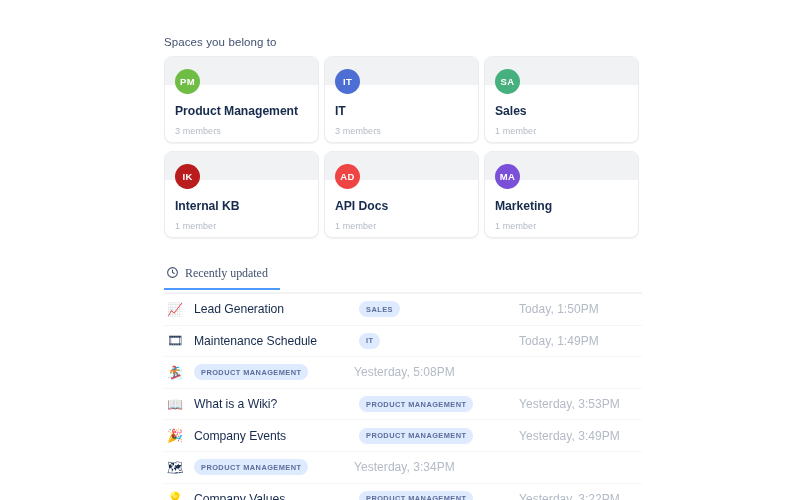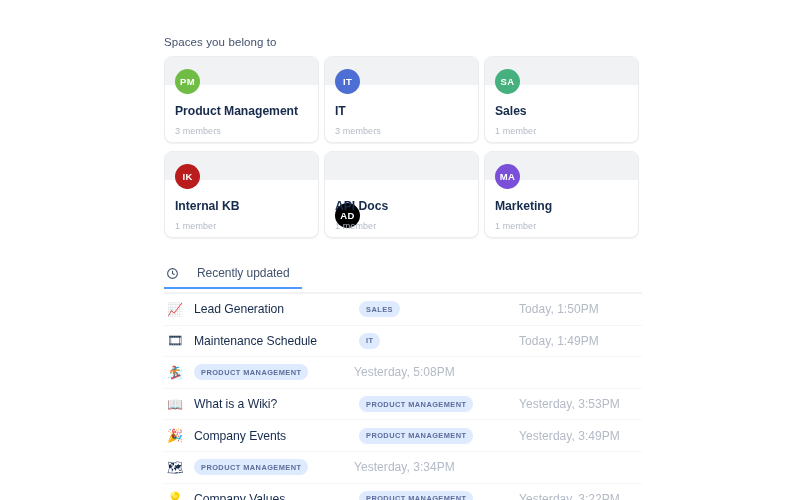--- a/index.html
+++ b/index.html
@@ -95,25 +95,26 @@
   
   .tabs {
     margin-top: 28px;
     border-bottom: 2px solid #f1f2f4;
     height: 26px;
     display: flex;
     align-items: flex-start;
   }
   .tab {
     display: flex;
-    align-items: flex-end;
-    gap: 18px;
+    align-items: flex-start;
+    gap: 6px;
     padding: 0 12px 7px 2px;
     position: relative;
     cursor: pointer;
+    font-family: Liberation Serif, serif;
   }
   .tab.active::after {
     content: "";
     position: absolute;
     left: 0;
     right: 0;
     bottom: -2px;
     height: 2px;
     background: #4c9aff;
   }
@@ -203,21 +204,21 @@
         <div class="card-members">1 member</div>
       </div>
       <div class="space-card">
         <div class="card-band"></div>
         <div class="avatar" style="background: #b91c1c;">IK</div>
         <div class="card-name">Internal KB</div>
         <div class="card-members">1 member</div>
       </div>
       <div class="space-card">
         <div class="card-band"></div>
-        <div class="avatar" style="background: #000000; margin-top: 39px;">AD</div>
+        <div class="avatar" style="background: #ef4444;">AD</div>
         <div class="card-name">API Docs</div>
         <div class="card-members">1 member</div>
       </div>
       <div class="space-card">
         <div class="card-band"></div>
         <div class="avatar" style="background: rgb(123, 80, 216);">MA</div>
         <div class="card-name">Marketing</div>
         <div class="card-members">1 member</div>
       </div>
     </div>

